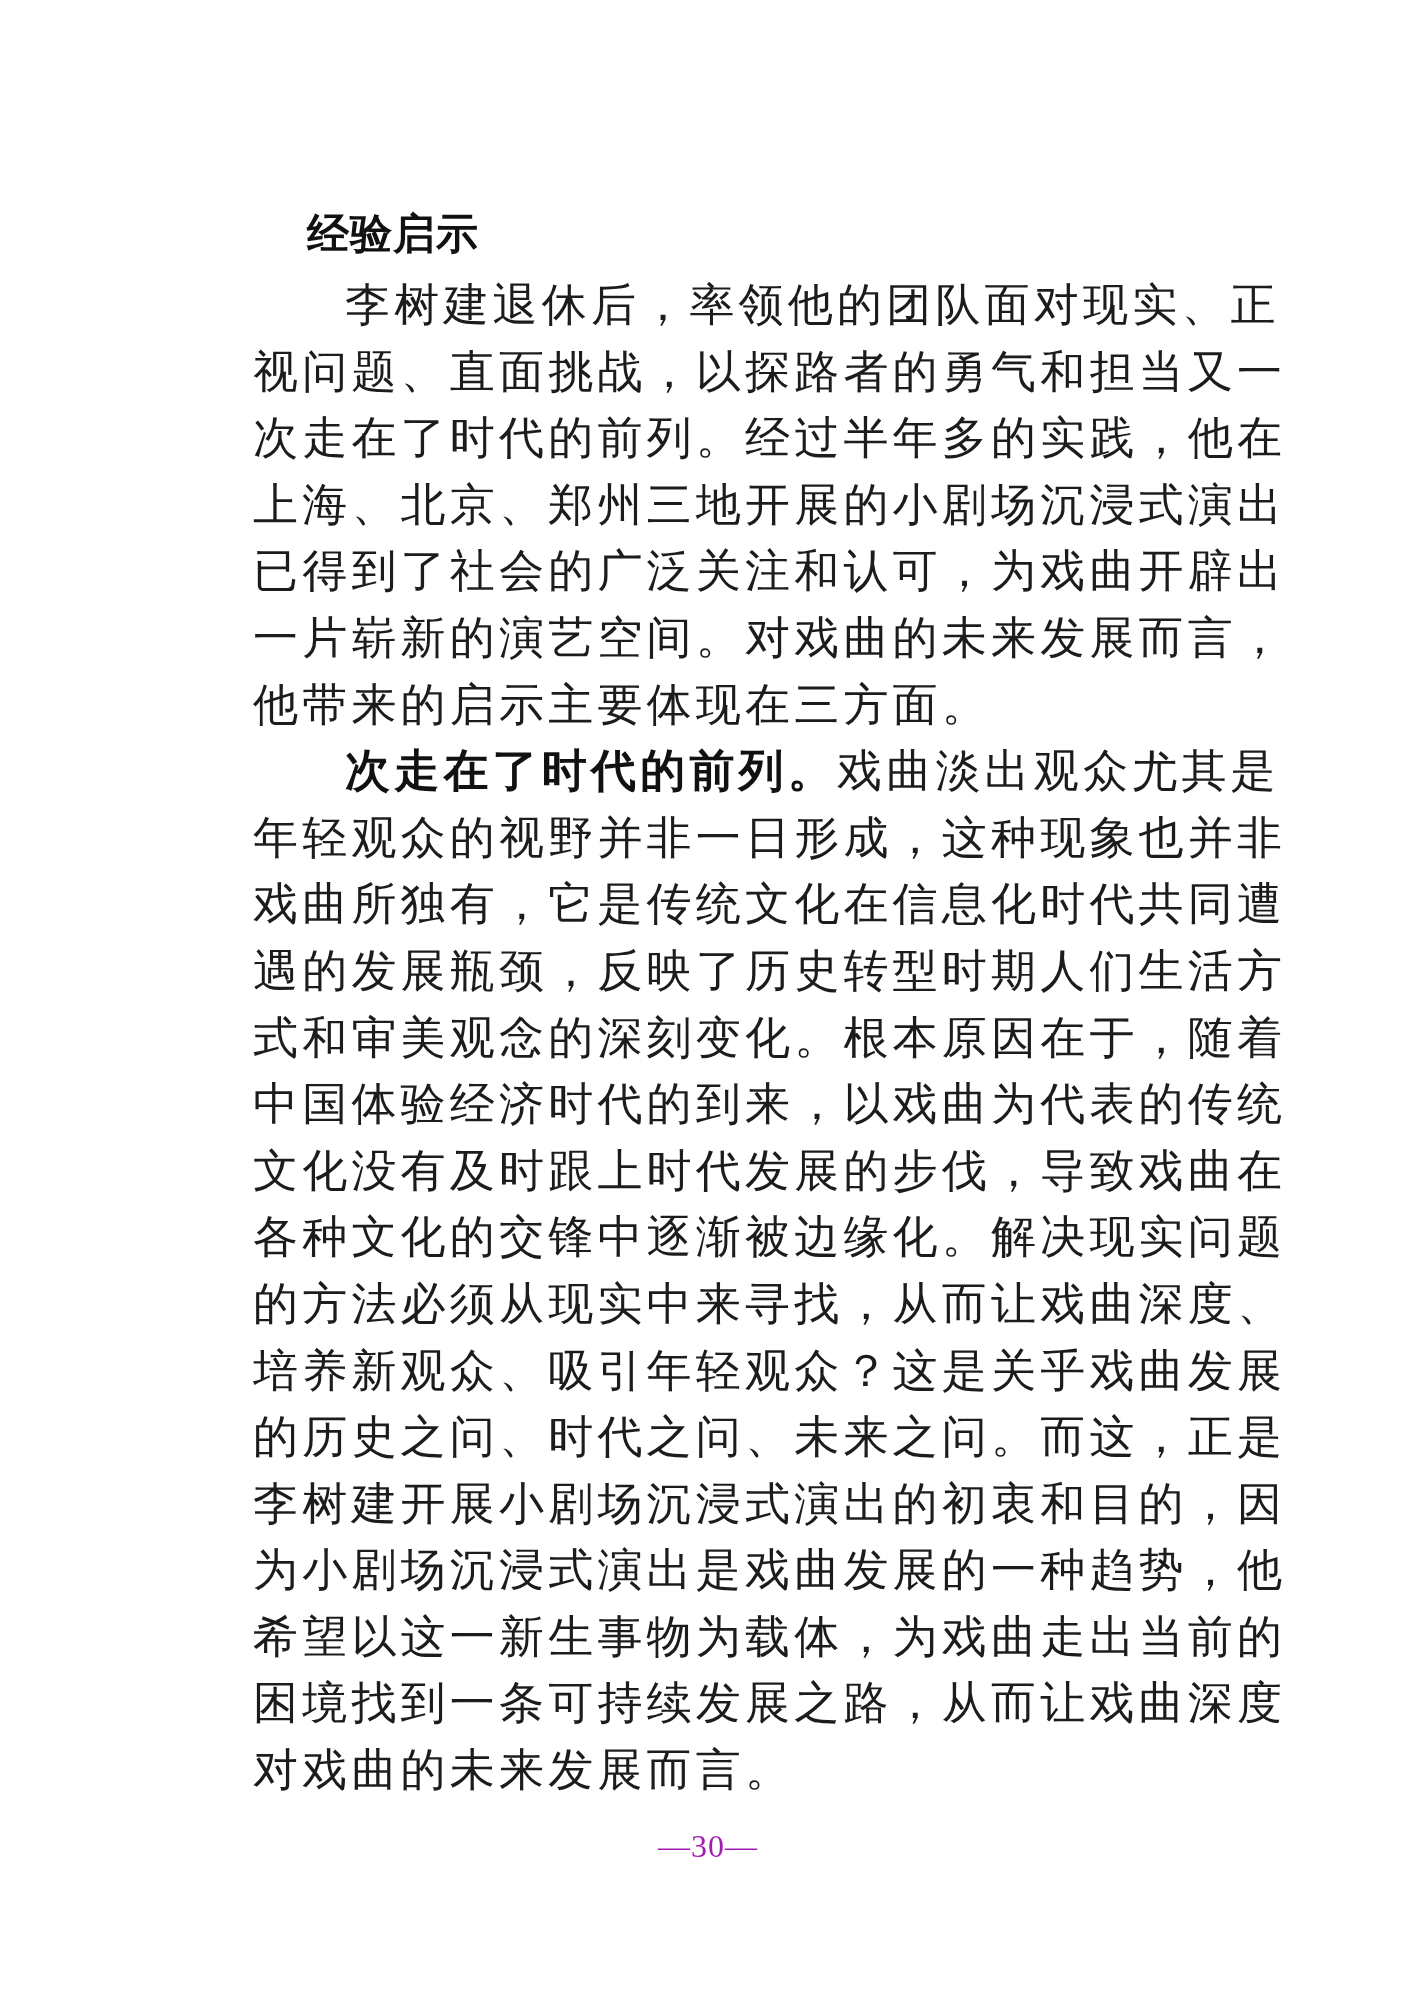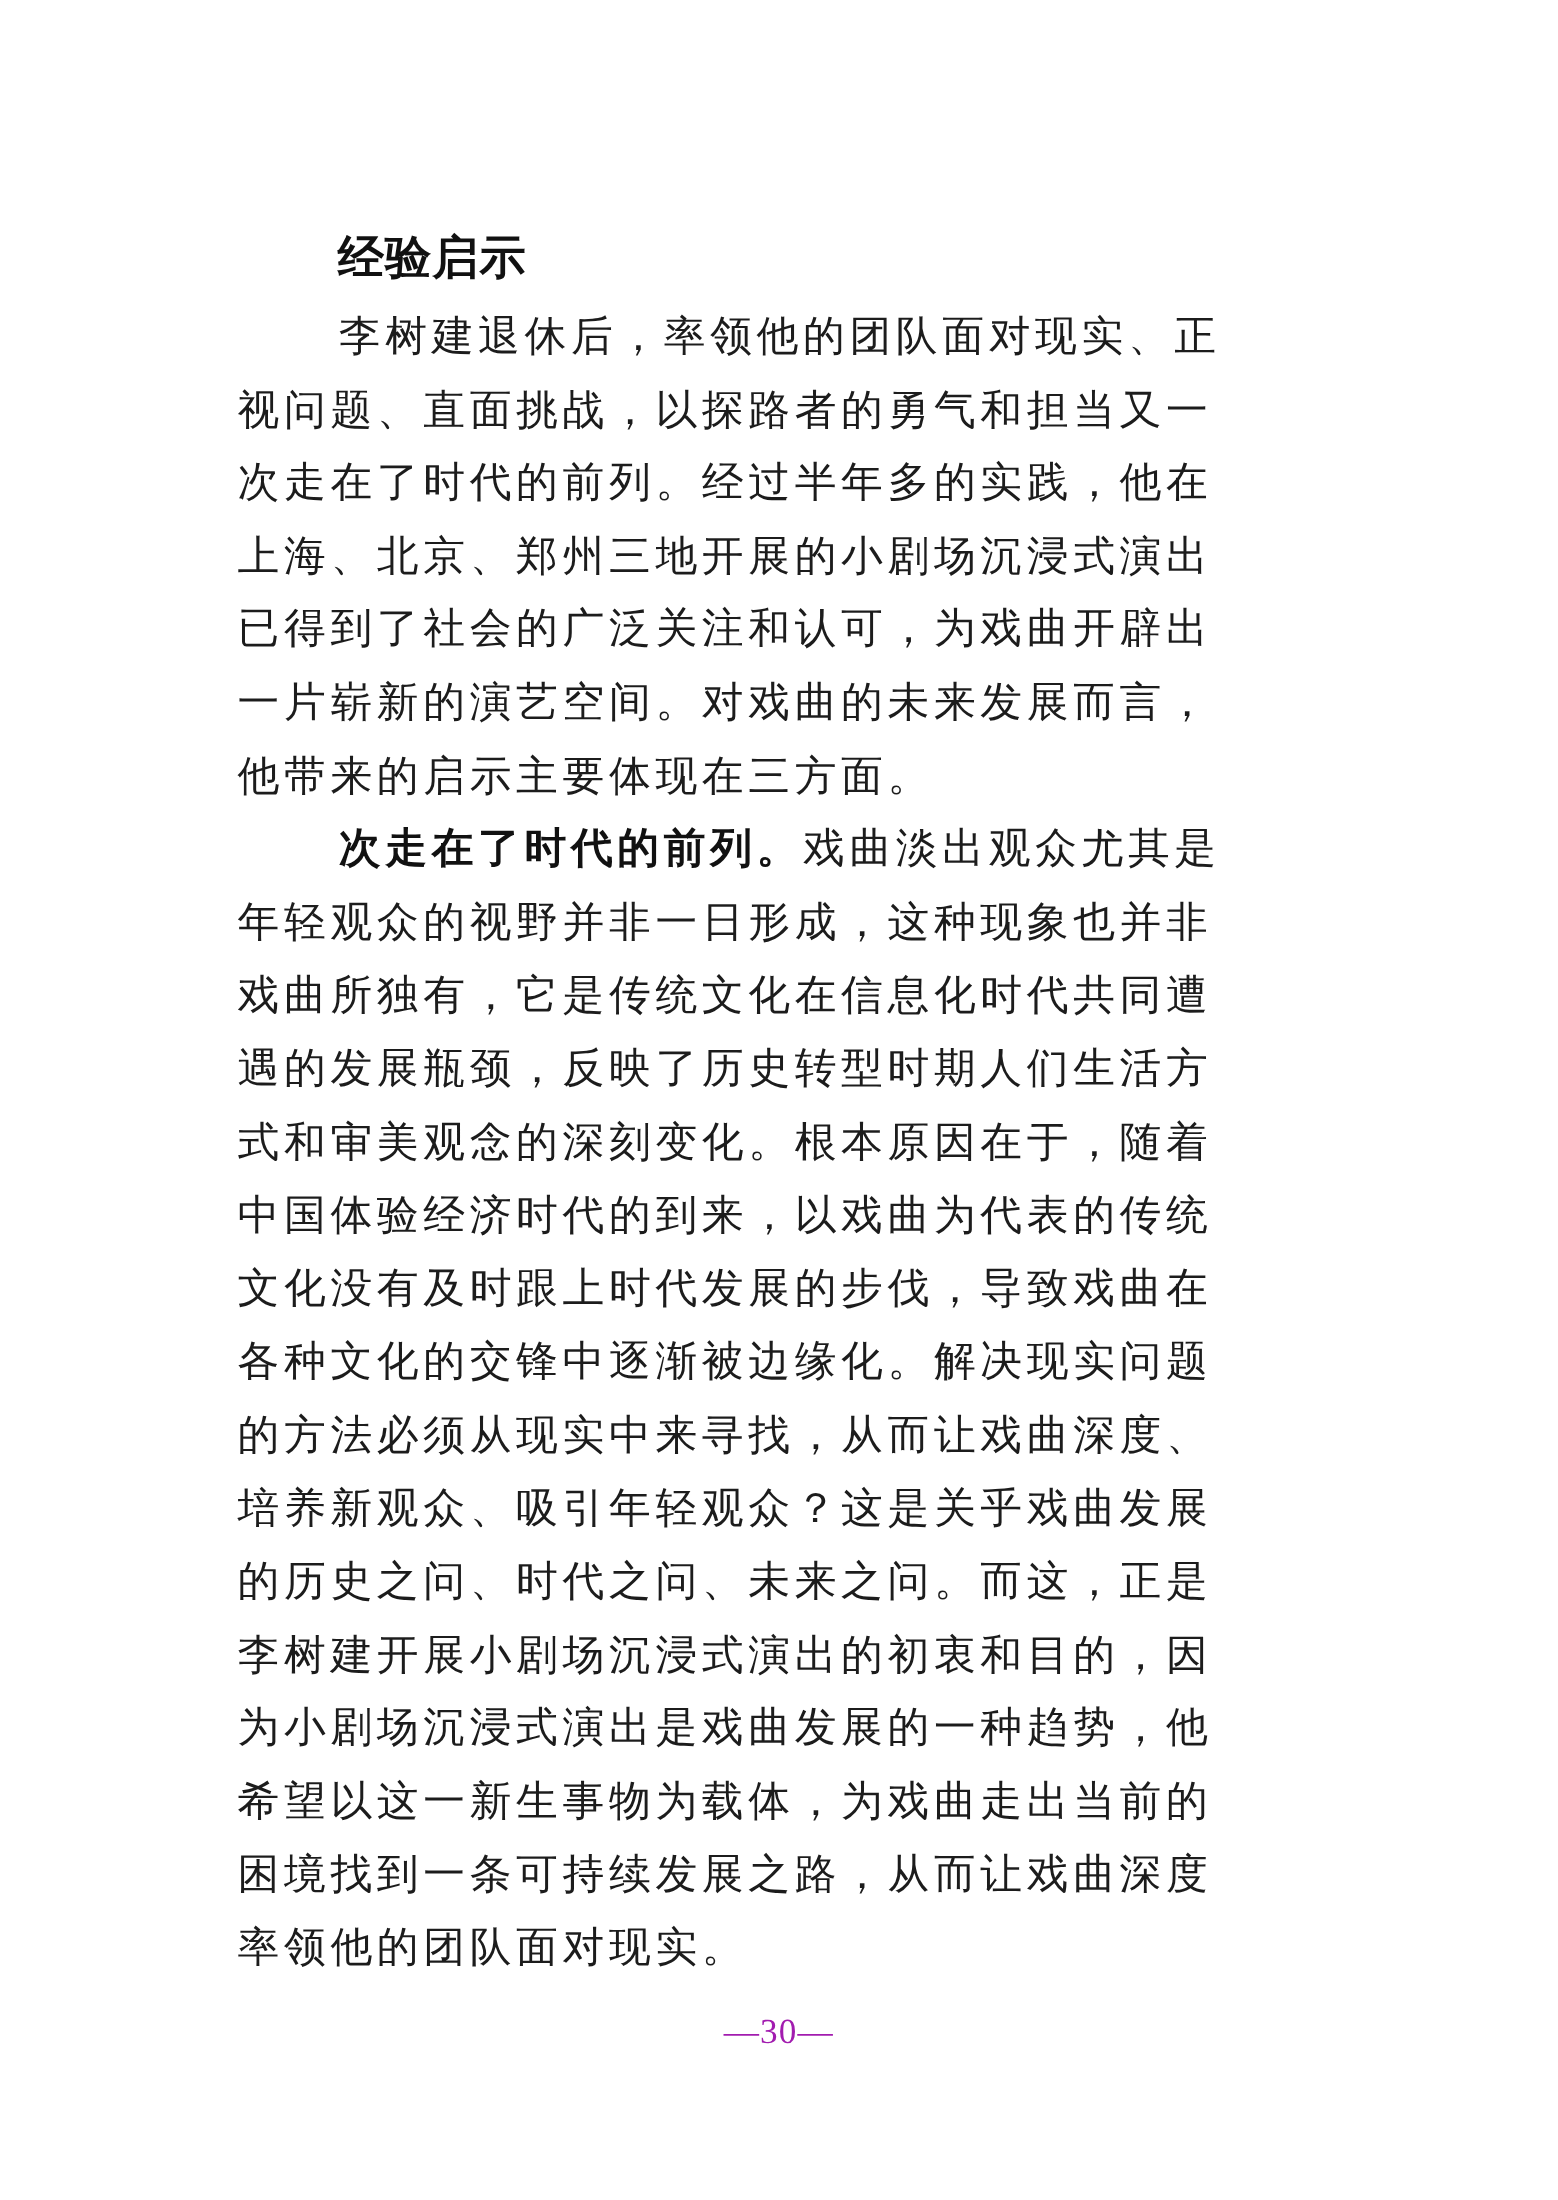--- a/index.html
+++ b/index.html
@@ -13,22 +13,22 @@
     position: absolute; left: 307px; top: 208px;
     font-family: "DejaVu Sans", "Liberation Sans", sans-serif;
     font-weight: bold; font-size: 42px; line-height: 52px;
     color: #111; letter-spacing: 1px; white-space: nowrap;
   }
   .body-text {
     position: absolute; left: 216px; top: 272px; width: 1000px;
   }
   .line {
     height: 66.6px; line-height: 66.6px;
-    font-size: 38px; letter-spacing: 4.2px;
-    white-space: nowrap; color: #1c1c1c;
+    font-size: 45px; letter-spacing: 4.2px;
+    white-space: nowrap; color: #1c1c1c; margin-left: 37px;
   }
   .line.indent { padding-left: 92px; }
   .strong { font-weight: bold; color: #111; }
   .page-number {
     position: absolute; left: 0; width: 1416px; top: 1828px;
     text-align: center; font-family: "Liberation Serif", "DejaVu Serif", serif;
     font-size: 32px; color: #a21caf; letter-spacing: 1px;
   }
 </style>
 </head>
@@ -55,17 +55,17 @@
     <div class="line">中国体验经济时代的到来，以戏曲为代表的传统</div>
     <div class="line">文化没有及时跟上时代发展的步伐，导致戏曲在</div>
     <div class="line">各种文化的交锋中逐渐被边缘化。解决现实问题</div>
     <div class="line">的方法必须从现实中来寻找，从而让戏曲深度、</div>
     <div class="line">培养新观众、吸引年轻观众？这是关乎戏曲发展</div>
     <div class="line">的历史之问、时代之问、未来之问。而这，正是</div>
     <div class="line">李树建开展小剧场沉浸式演出的初衷和目的，因</div>
     <div class="line">为小剧场沉浸式演出是戏曲发展的一种趋势，他</div>
     <div class="line">希望以这一新生事物为载体，为戏曲走出当前的</div>
     <div class="line">困境找到一条可持续发展之路，从而让戏曲深度</div>
-    <div class="line">率领他的团队面对现实。</div>
+    <div class="line">对戏曲的未来发展而言。</div>
   </div>
 
   <div class="page-number">—30—</div>
 </div>
 
 </body></html>

